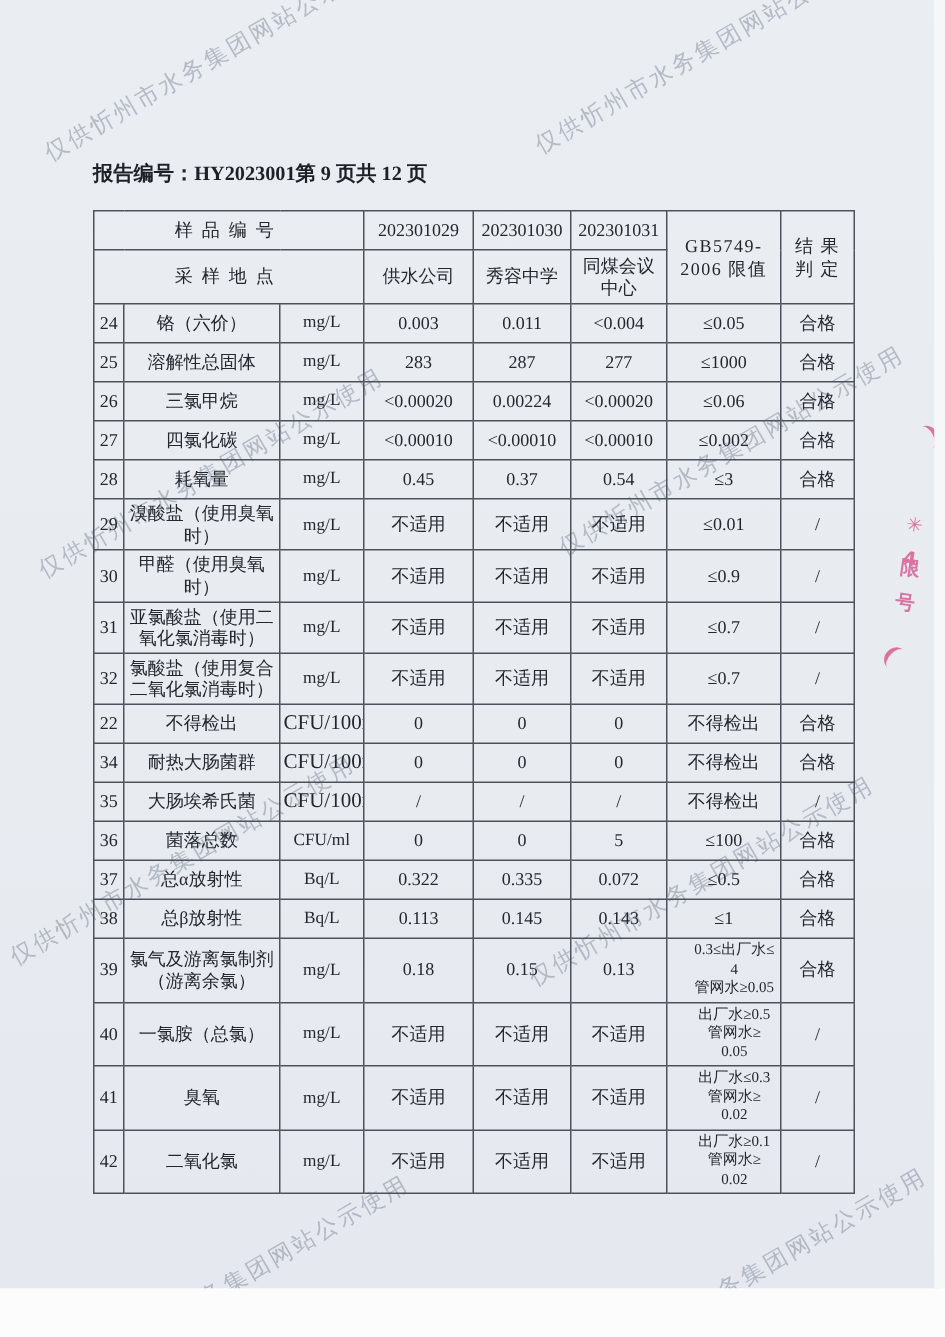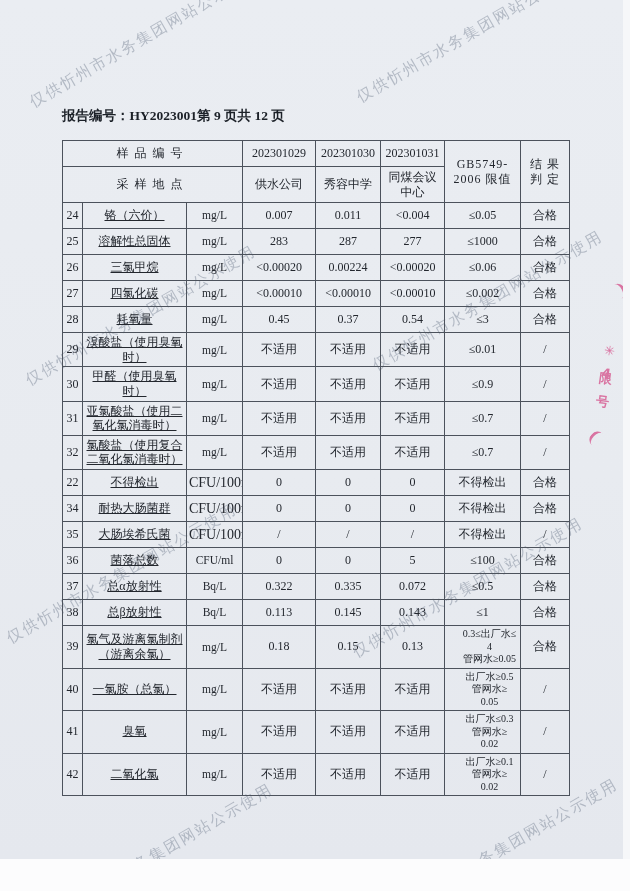--- a/index.html
+++ b/index.html
@@ -46,21 +46,21 @@
     text-align:center;vertical-align:middle;
     padding:2px 2px;line-height:1.22;
     overflow:hidden;
   }
   table.t th{font-weight:normal;}
   thead tr.h1{height:26px;}
   thead tr.h2{height:36px;}
   tbody tr{height:26px;}
   th.sp{letter-spacing:6px;}
   th.limit-h, th.result-h{white-space:pre-line;letter-spacing:1px;}
-  td.c1{text-align:left;padding-left:5px;text-decoration:underline;}
+  td.c1{text-align:left;padding-left:5px;}
   td.c2{font-size:11.5px;}
   td.c2.sm{font-size:14px;}
   td.c6{white-space:pre-line;}
   td.c6.ml{font-size:10px;line-height:1.25;padding-left:16px;}
   
   .seal{
     position:absolute;left:592px;top:283px;width:30px;height:165px;
     color:#d8689a;transform:rotate(8deg);
     display:flex;flex-direction:column;align-items:center;justify-content:space-between;
     opacity:.9;pointer-events:none;
@@ -128,21 +128,21 @@
             <th>供水公司</th>
             <th>秀容中学</th>
             <th>同煤会议中心</th>
           </tr>
         </thead>
         <tbody>
             <tr>
               <td class="c0">24</td>
               <td class="c1">铬（六价）</td>
               <td class="c2">mg/L</td>
-              <td class="c3">0.007</td>
+              <td class="c3">0.003</td>
               <td class="c4">0.011</td>
               <td class="c5">&lt;0.004</td>
               <td class="c6">≤0.05</td>
               <td class="c7">合格</td>
             </tr>
             <tr>
               <td class="c0">25</td>
               <td class="c1">溶解性总固体</td>
               <td class="c2">mg/L</td>
               <td class="c3">283</td>

